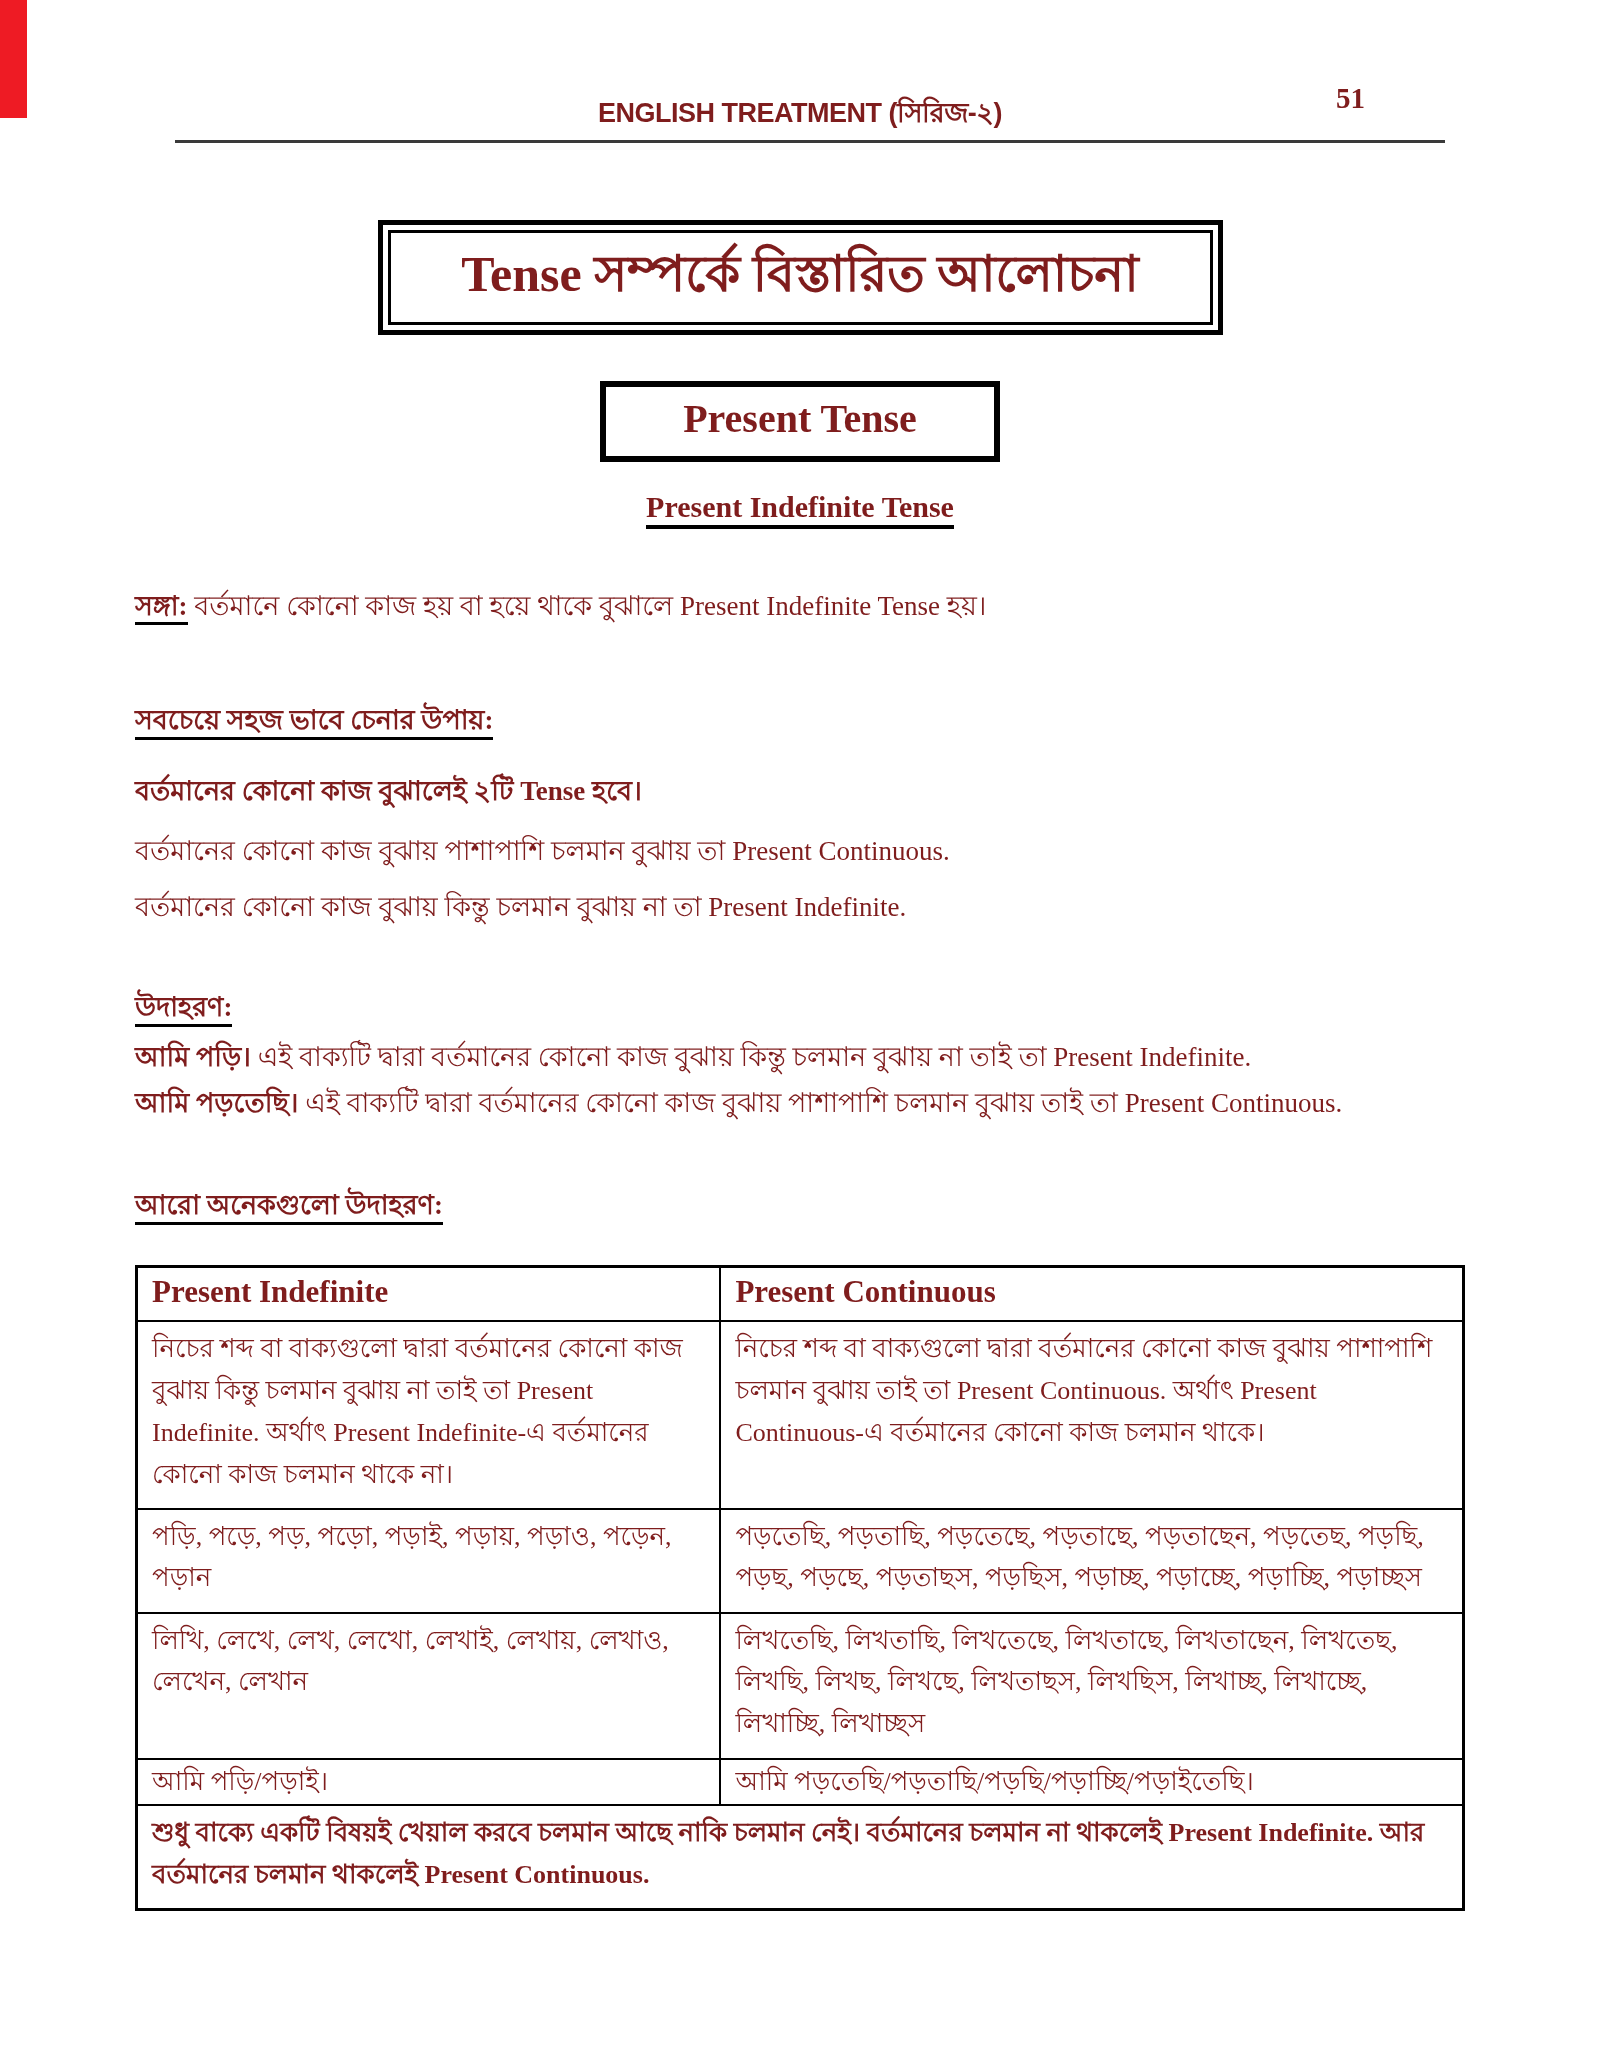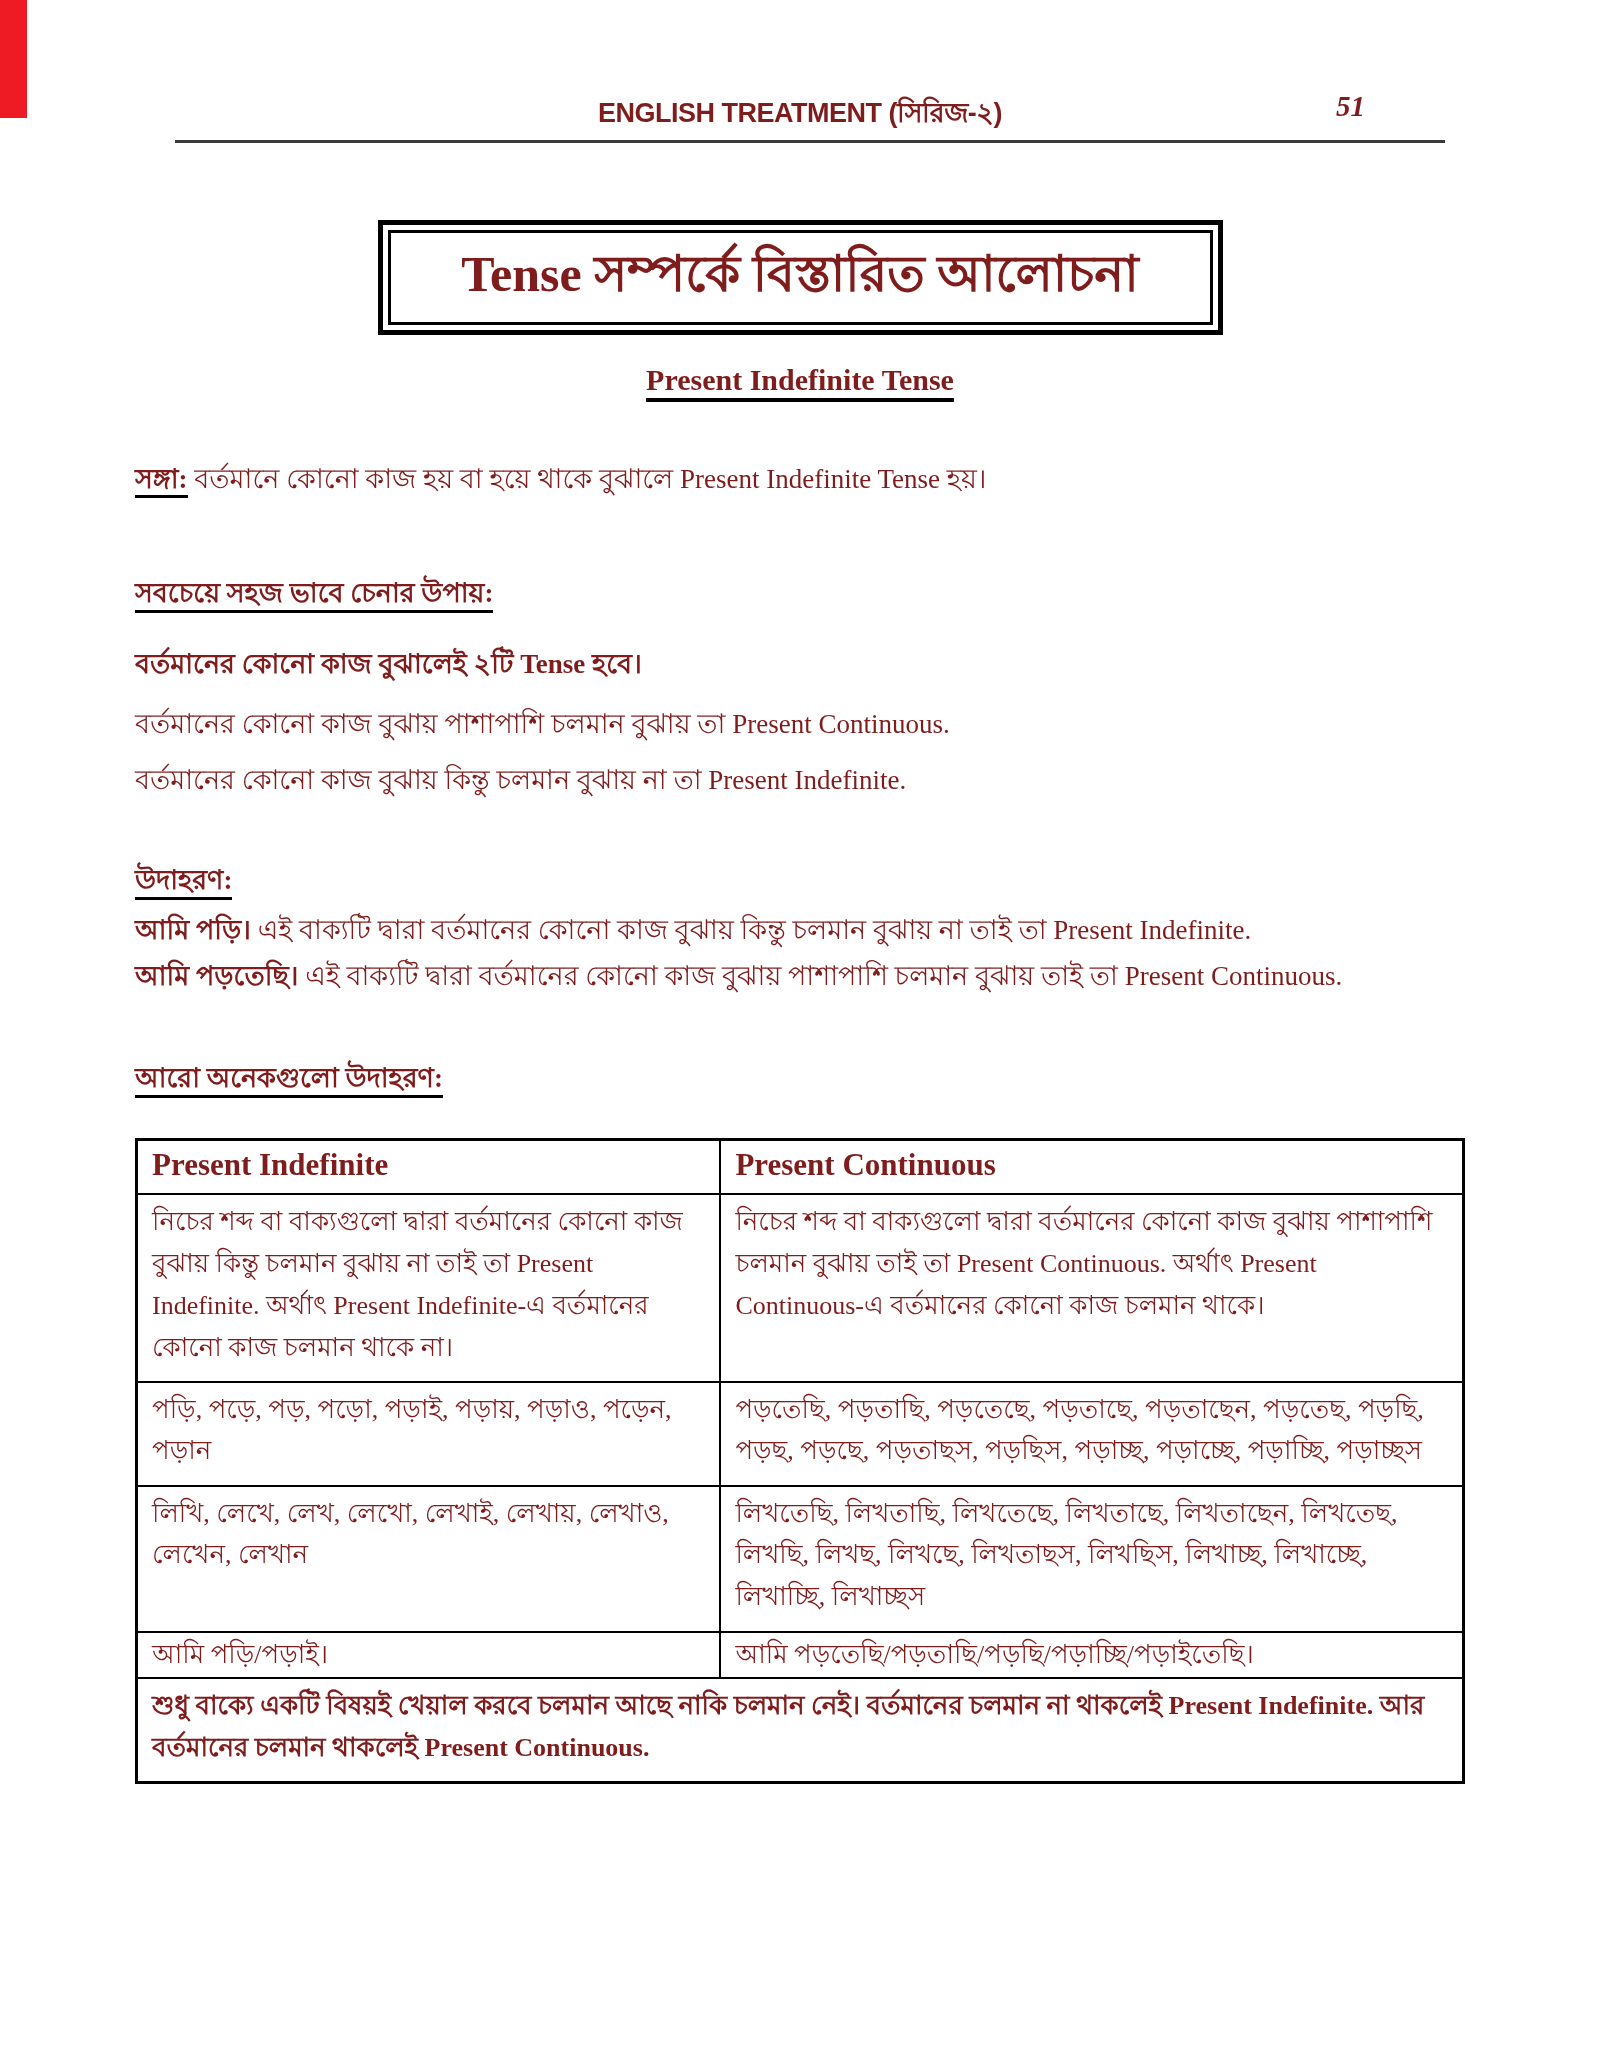--- a/index.html
+++ b/index.html
@@ -22,22 +22,22 @@
 
   
   .header { position:relative; height:150px; }
   .header-title {
     position:absolute; left:0; right:0; top:92px;
     text-align:center;
     font-family:"Liberation Sans","DejaVu Sans",sans-serif;
     font-weight:bold; font-size:27px; letter-spacing:-0.5px;
   }
   .page-number {
-    position:absolute; right:100px; top:90px;
-    font-weight:bold; font-size:29px;font-style:italic;
+    position:absolute; right:100px; top:82px;
+    font-weight:bold; font-size:29px;
   }
   .header-rule {
     position:absolute; left:40px; right:20px; top:140px;
     border-bottom:3px solid #3a3a3a;
   }
 
   
   .main-title-box {
     width:845px; margin:70px auto 0 auto;
     border:5px solid #000; padding:5px; background:#fff;
@@ -130,20 +130,23 @@
       <div class="page-number">51</div>
       <div class="header-rule"></div>
     </div>
 
     <div class="main-title-box">
       <div class="main-title-inner">
         <span class="main-title">Tense সম্পর্কে বিস্তারিত আলোচনা</span>
       </div>
     </div>
 
+    <div class="section-title-box">
+      <span class="section-title">Present Tense</span>
+    </div>
 
     <div class="subtitle-en">
       <span>Present Indefinite Tense</span>
     </div>
 
 
     <p class="definition"><span class="def-label">সঙ্গা:</span><span> বর্তমানে কোনো কাজ হয় বা হয়ে থাকে বুঝালে Present Indefinite Tense হয়।</span></p>
 
     <div class="rec-heading">
       <span>সবচেয়ে সহজ ভাবে চেনার উপায়:</span>

